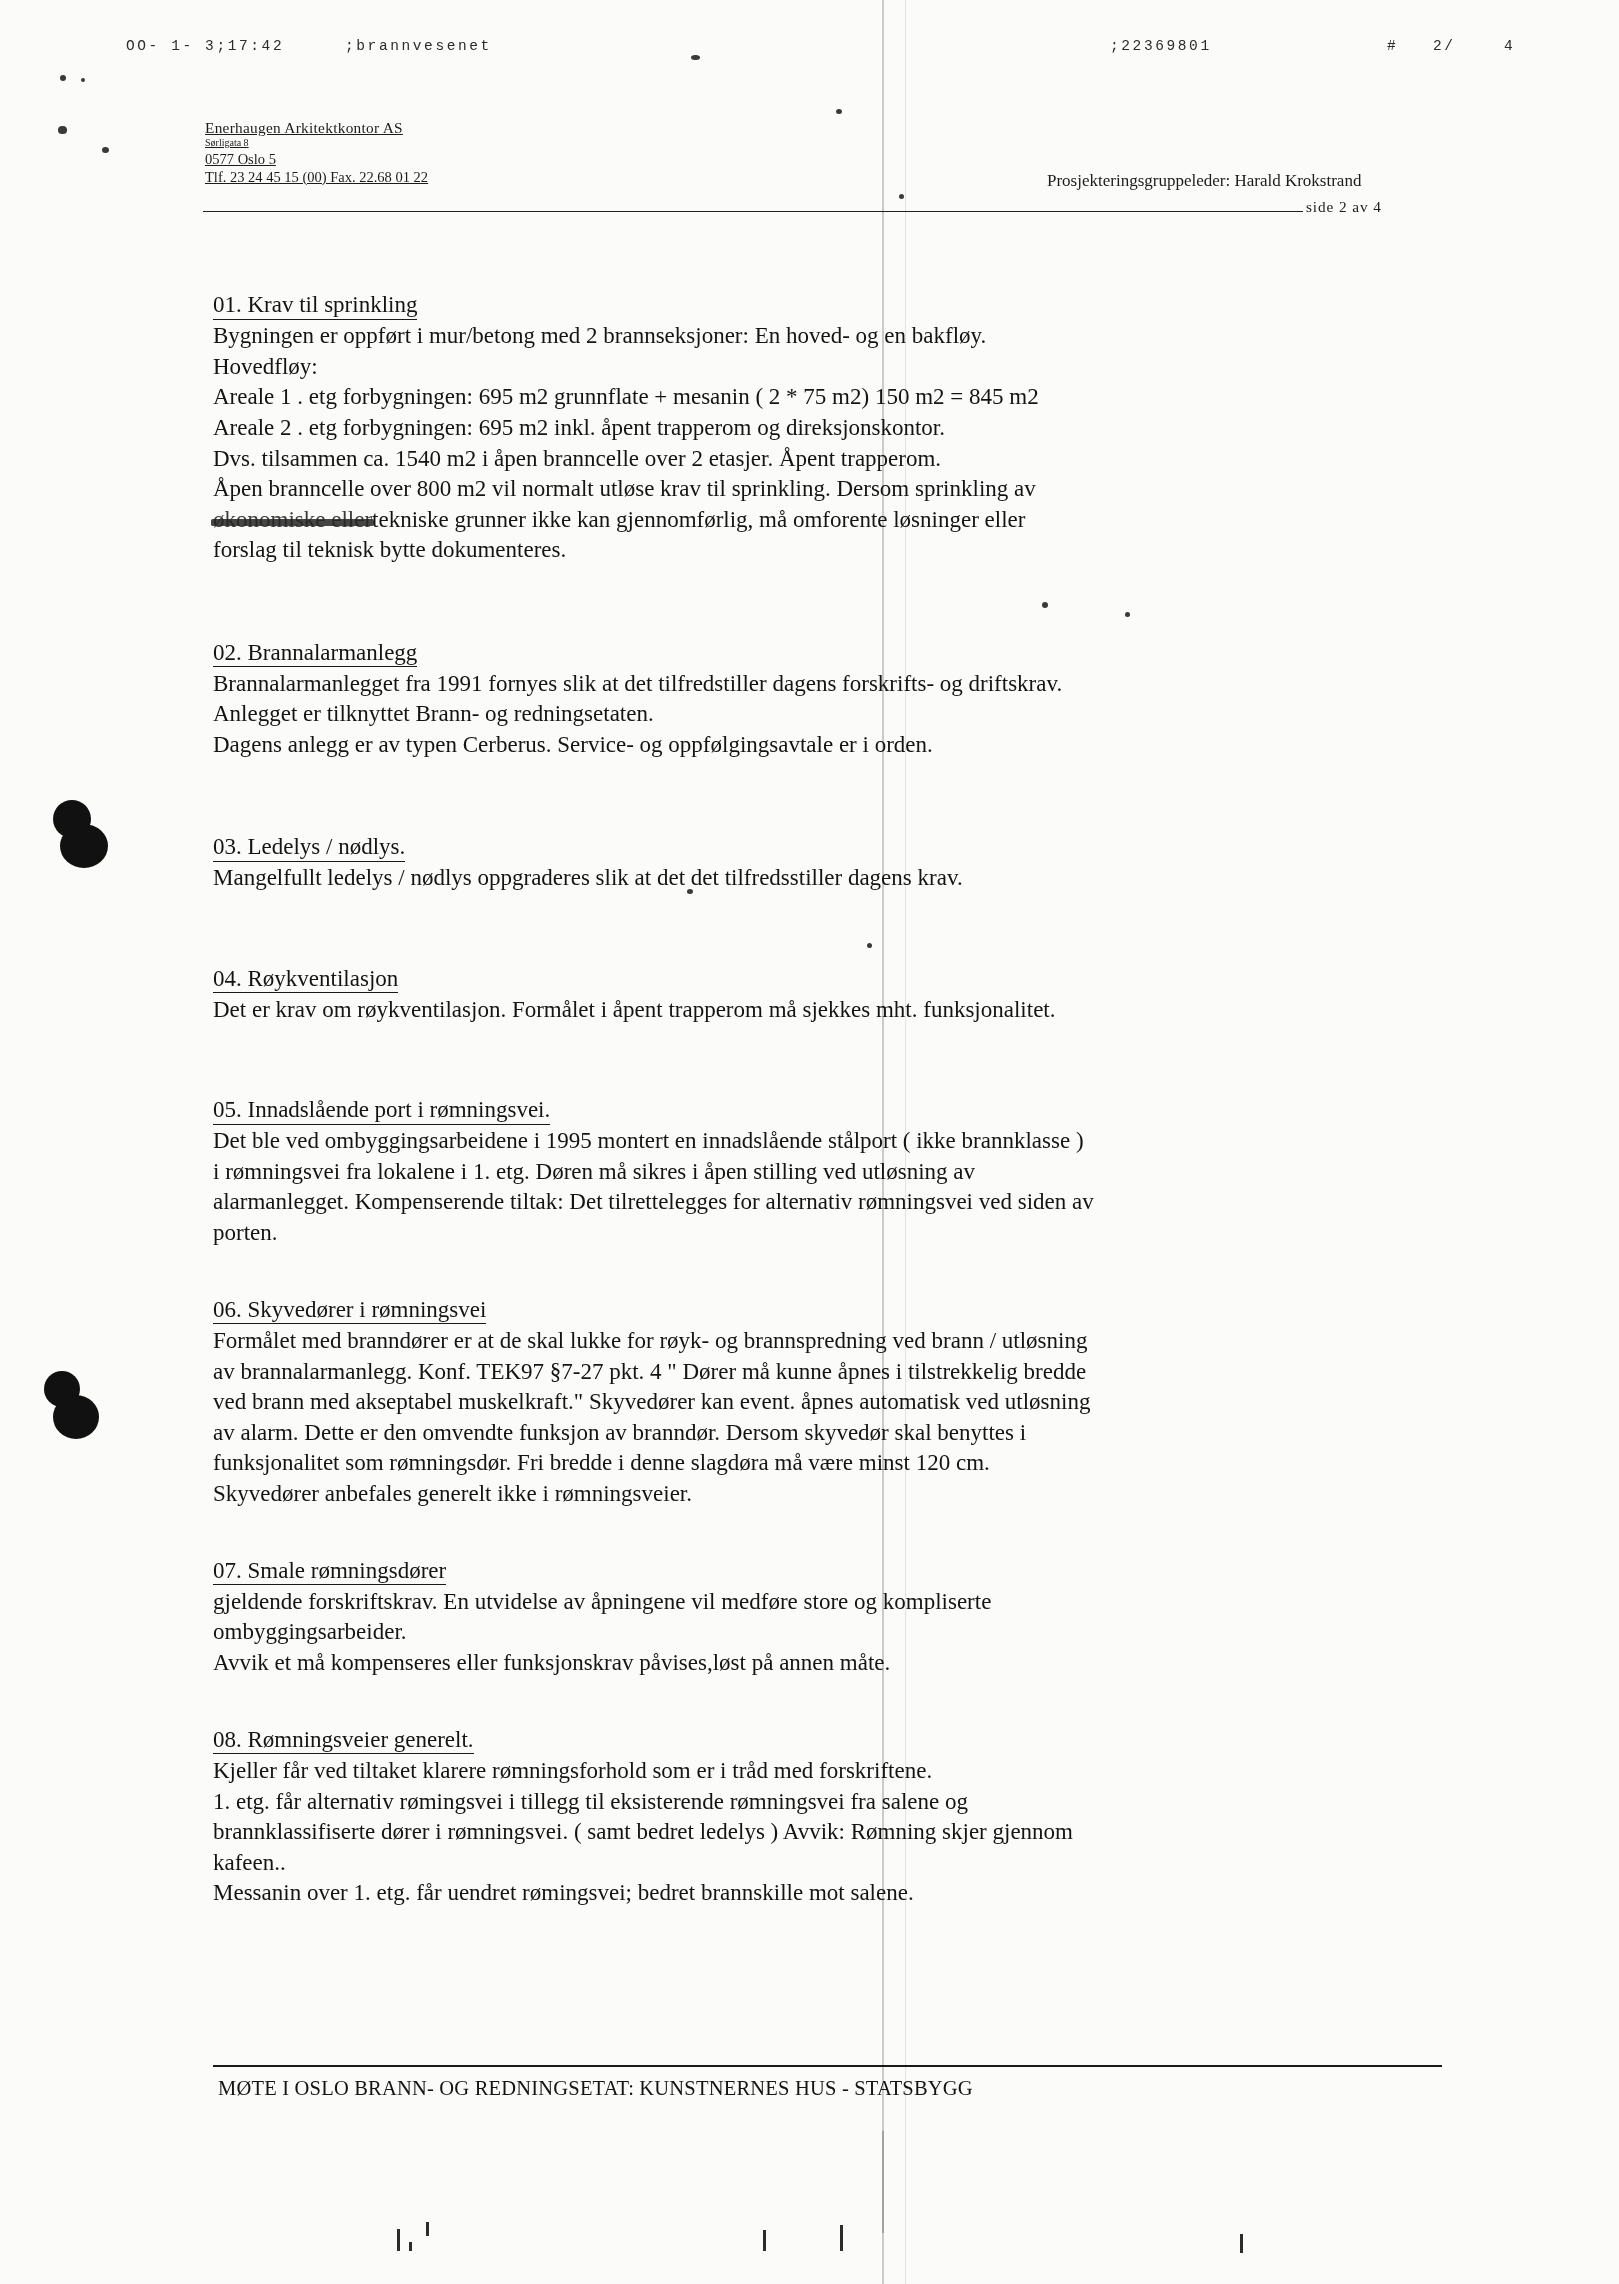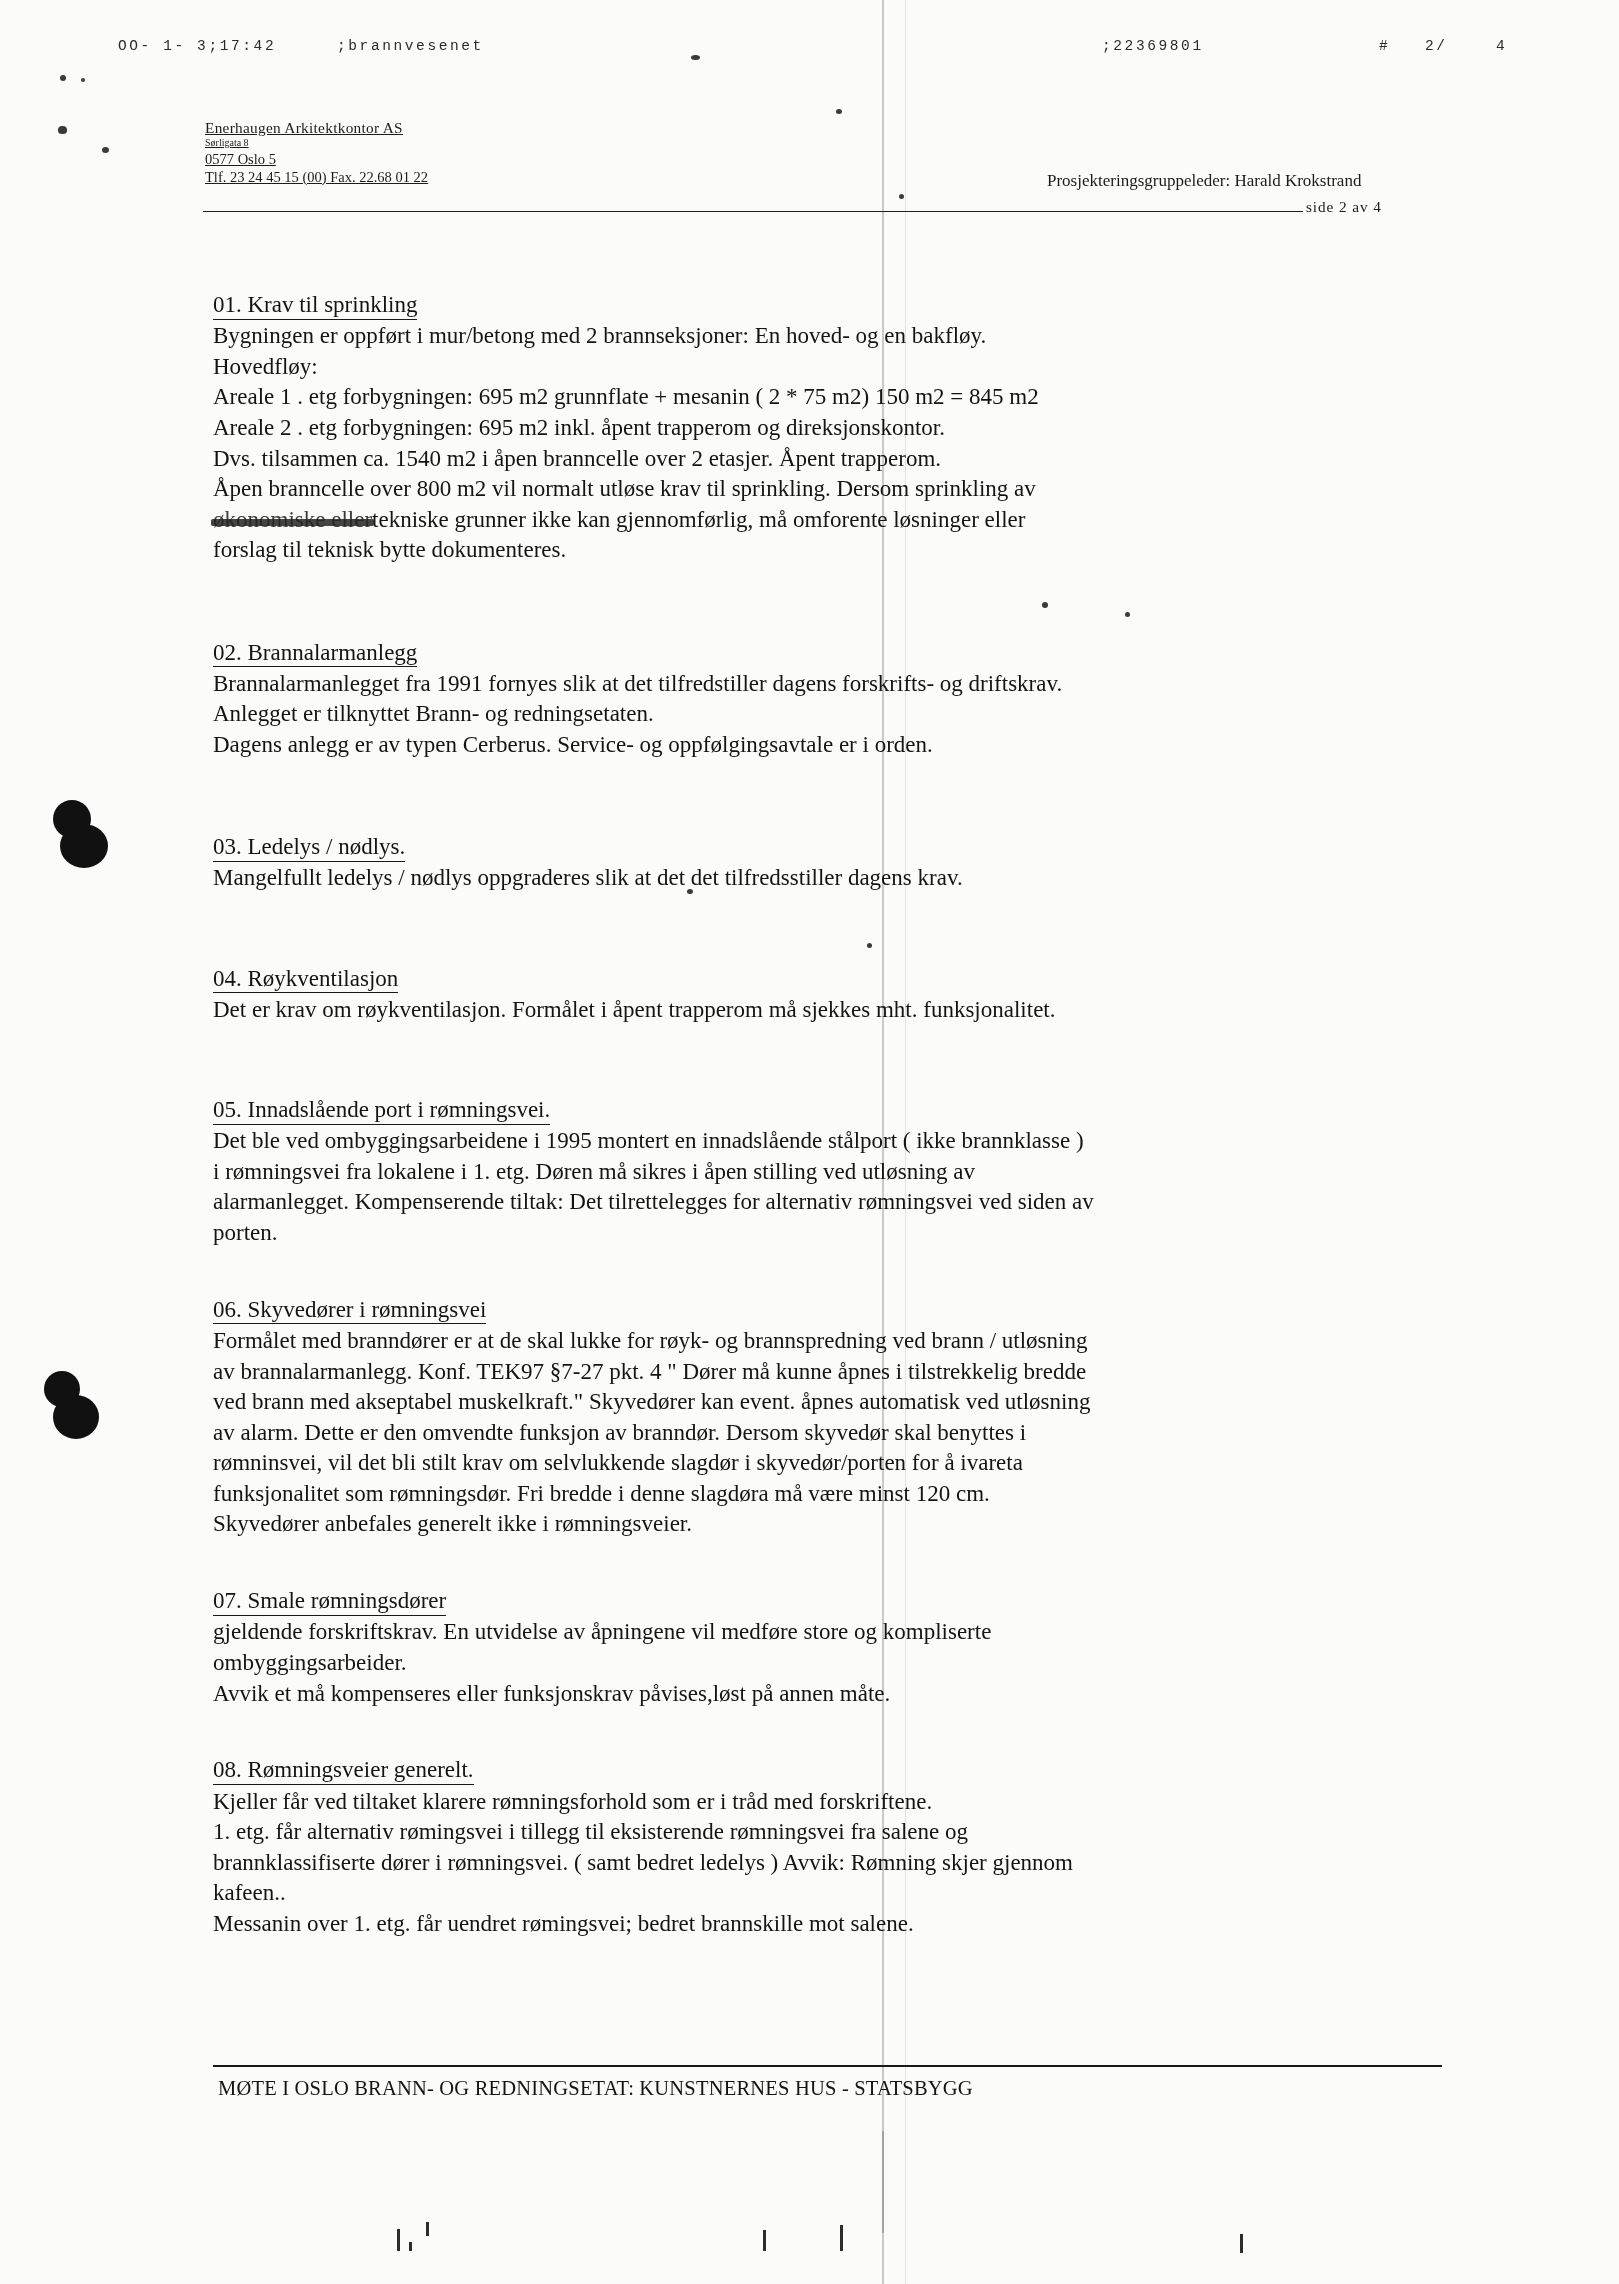--- a/index.html
+++ b/index.html
@@ -32,21 +32,21 @@
   .scan-line.b {
     left: 905px;
     width: 0.9px;
     background: rgba(120, 120, 120, 0.18);
   }
 
   
   .fax-header {
     position: absolute;
     top: 38px;
-    left: 0;
+    left: 8px;
     right: 0;
     height: 34px;
     font-family: "Liberation Mono", monospace;
     font-size: 14.5px;
     letter-spacing: 2.6px;
     color: #2b2b2b;
   }
   .fax-left   { position: absolute; left: 118px;  top: 0; }
   .fax-mid    { position: absolute; left: 337px;  top: 0; text-align: right; }
   .fax-num    { position: absolute; left: 1102px; top: 0; }
@@ -269,21 +269,20 @@
     </div>
 
     <div class="gap-lg" style="height:20.5px"></div>
 
     <div class="sec">
       <h2>06. Skyvedører i rømningsvei</h2>
       <p>Formålet med branndører er at de skal lukke for røyk- og brannspredning ved brann / utløsning</p>
       <p>av brannalarmanlegg. Konf. TEK97 §7-27 pkt. 4 " Dører må kunne åpnes i tilstrekkelig bredde</p>
       <p>ved brann med akseptabel muskelkraft." Skyvedører kan event. åpnes automatisk ved utløsning</p>
       <p>av alarm. Dette er den omvendte funksjon av branndør. Dersom skyvedør skal benyttes i</p>
-      <p>rømninsvei, vil det bli stilt krav om selvlukkende slagdør i skyvedør/porten for å ivareta</p>
       <p>funksjonalitet som rømningsdør. Fri bredde i denne slagdøra må være minst 120 cm.</p>
       <p>Skyvedører anbefales generelt ikke i rømningsveier.</p>
     </div>
 
     <div class="gap-lg" style="height:20.5px"></div>
 
     <div class="sec">
       <h2>07. Smale rømningsdører</h2>
       <p>gjeldende forskriftskrav. En utvidelse av åpningene vil medføre store og kompliserte</p>
       <p>ombyggingsarbeider.</p>

